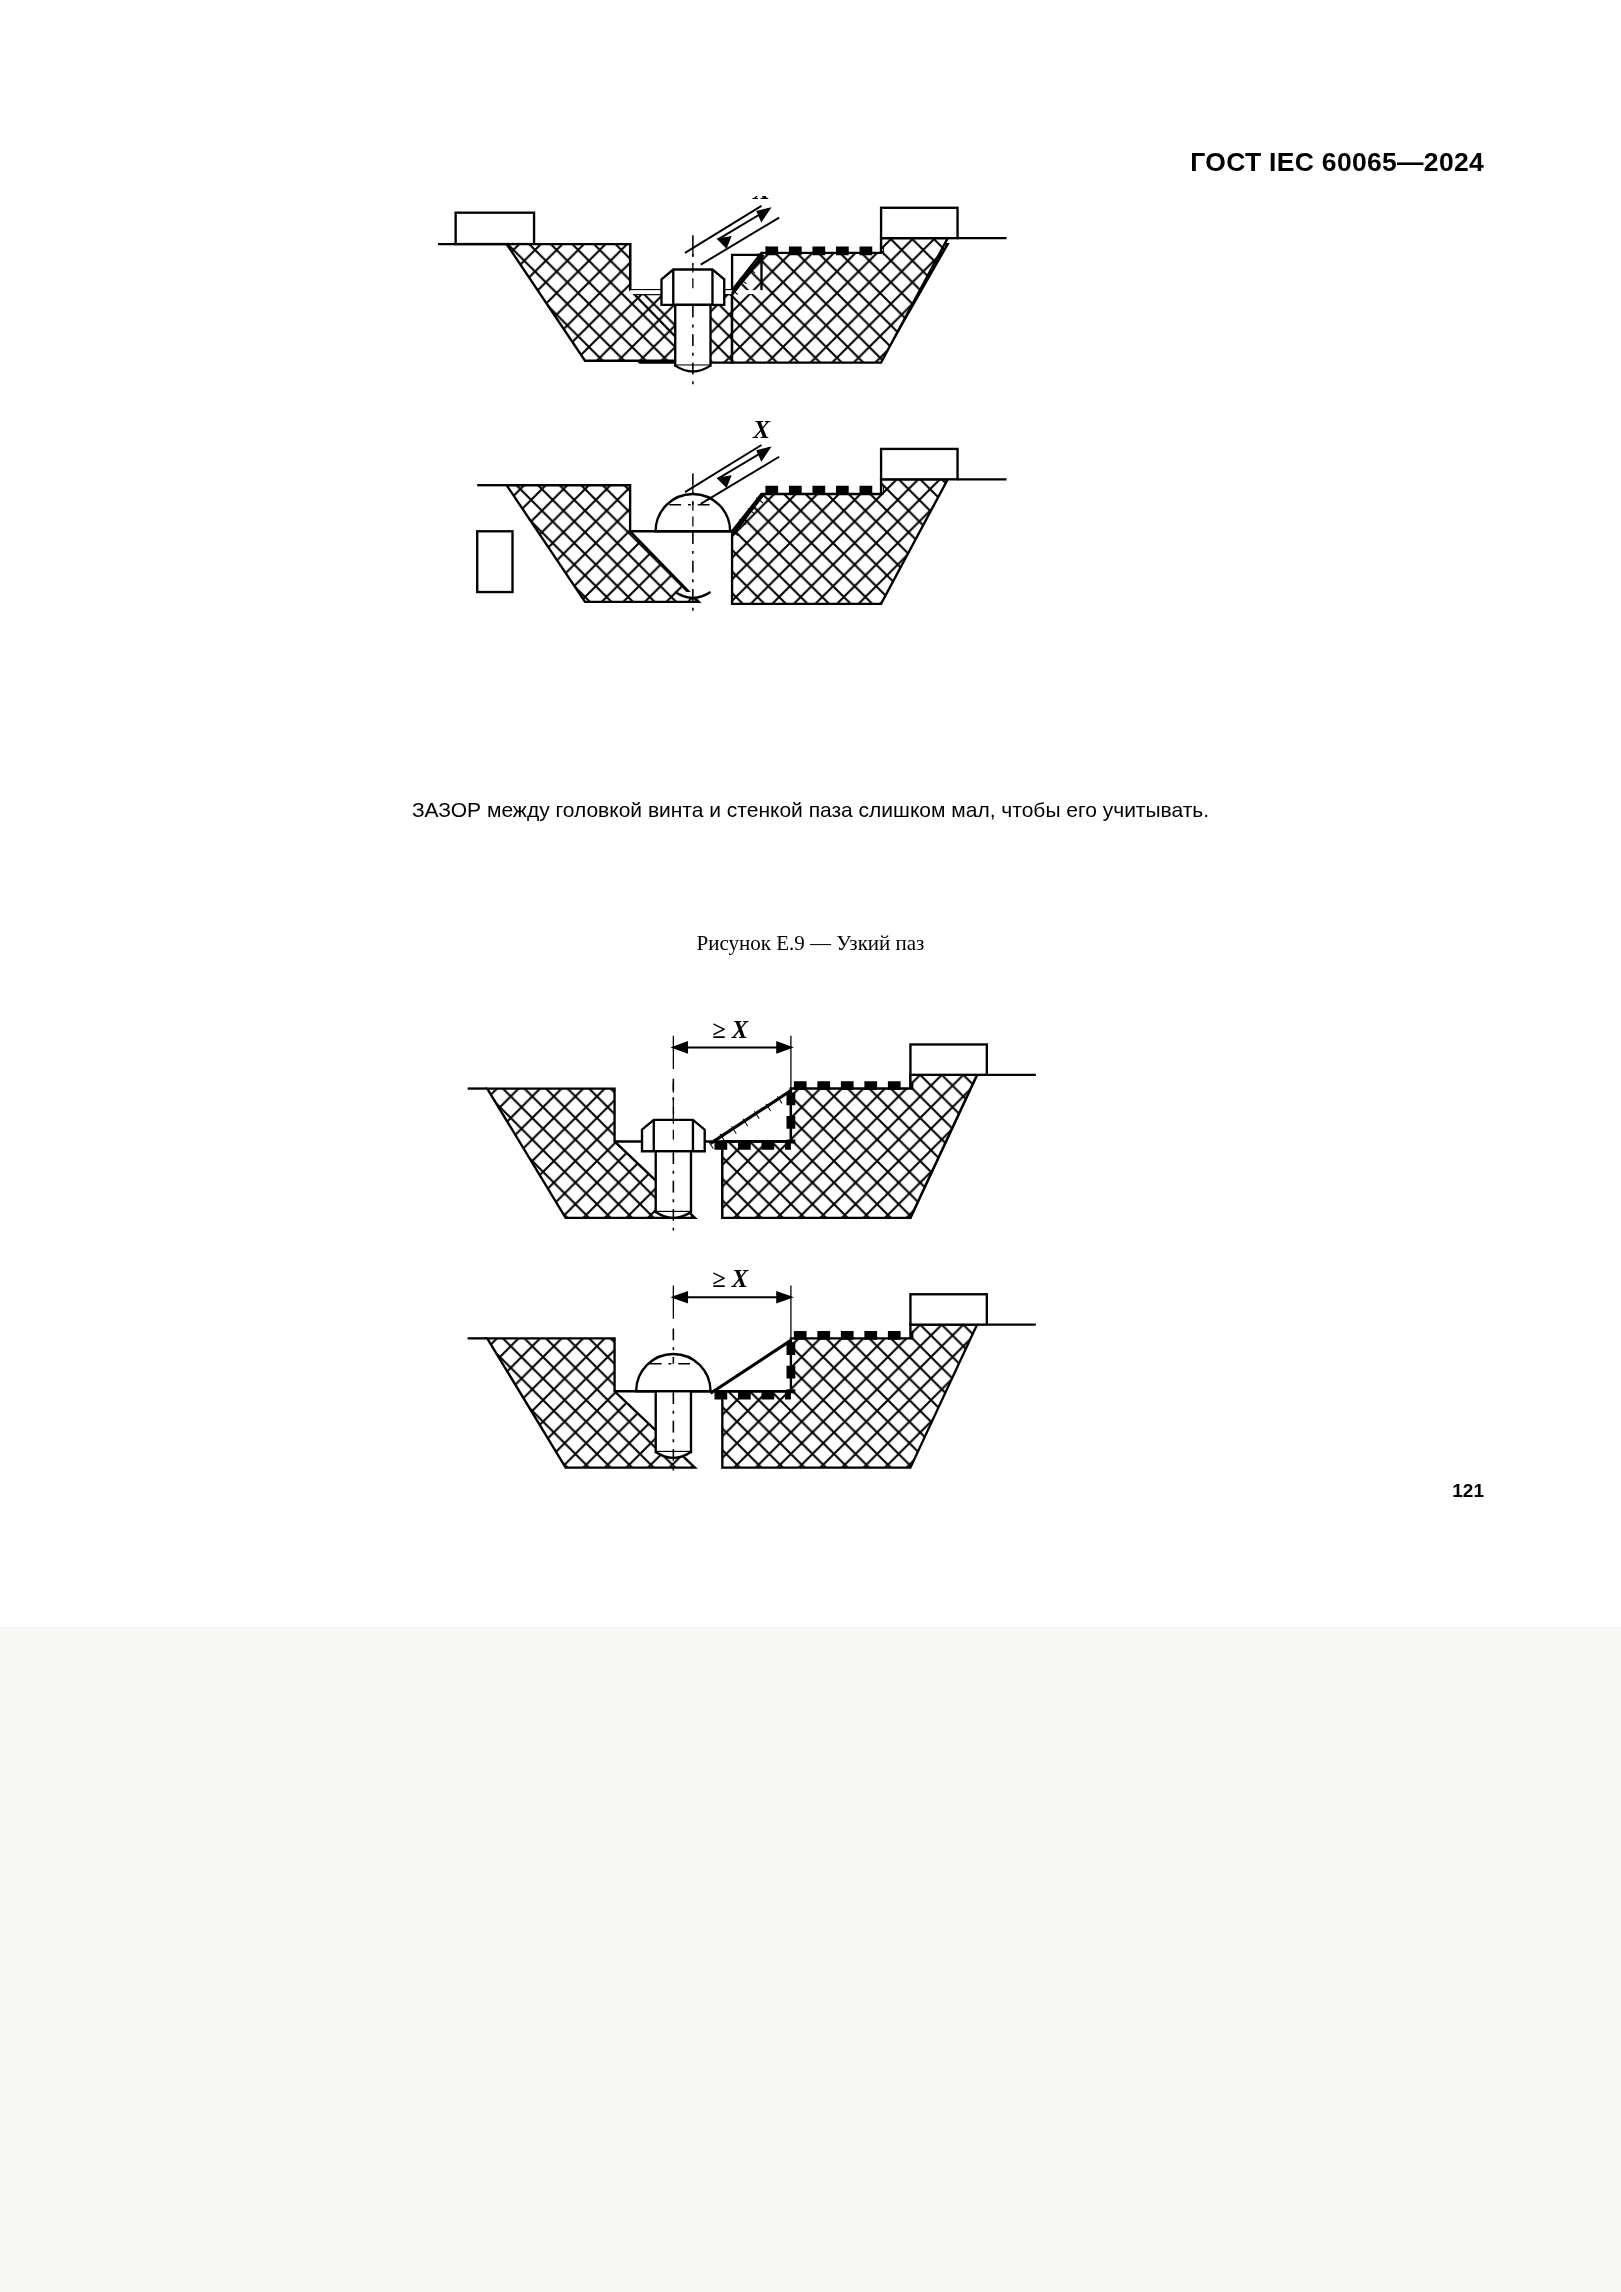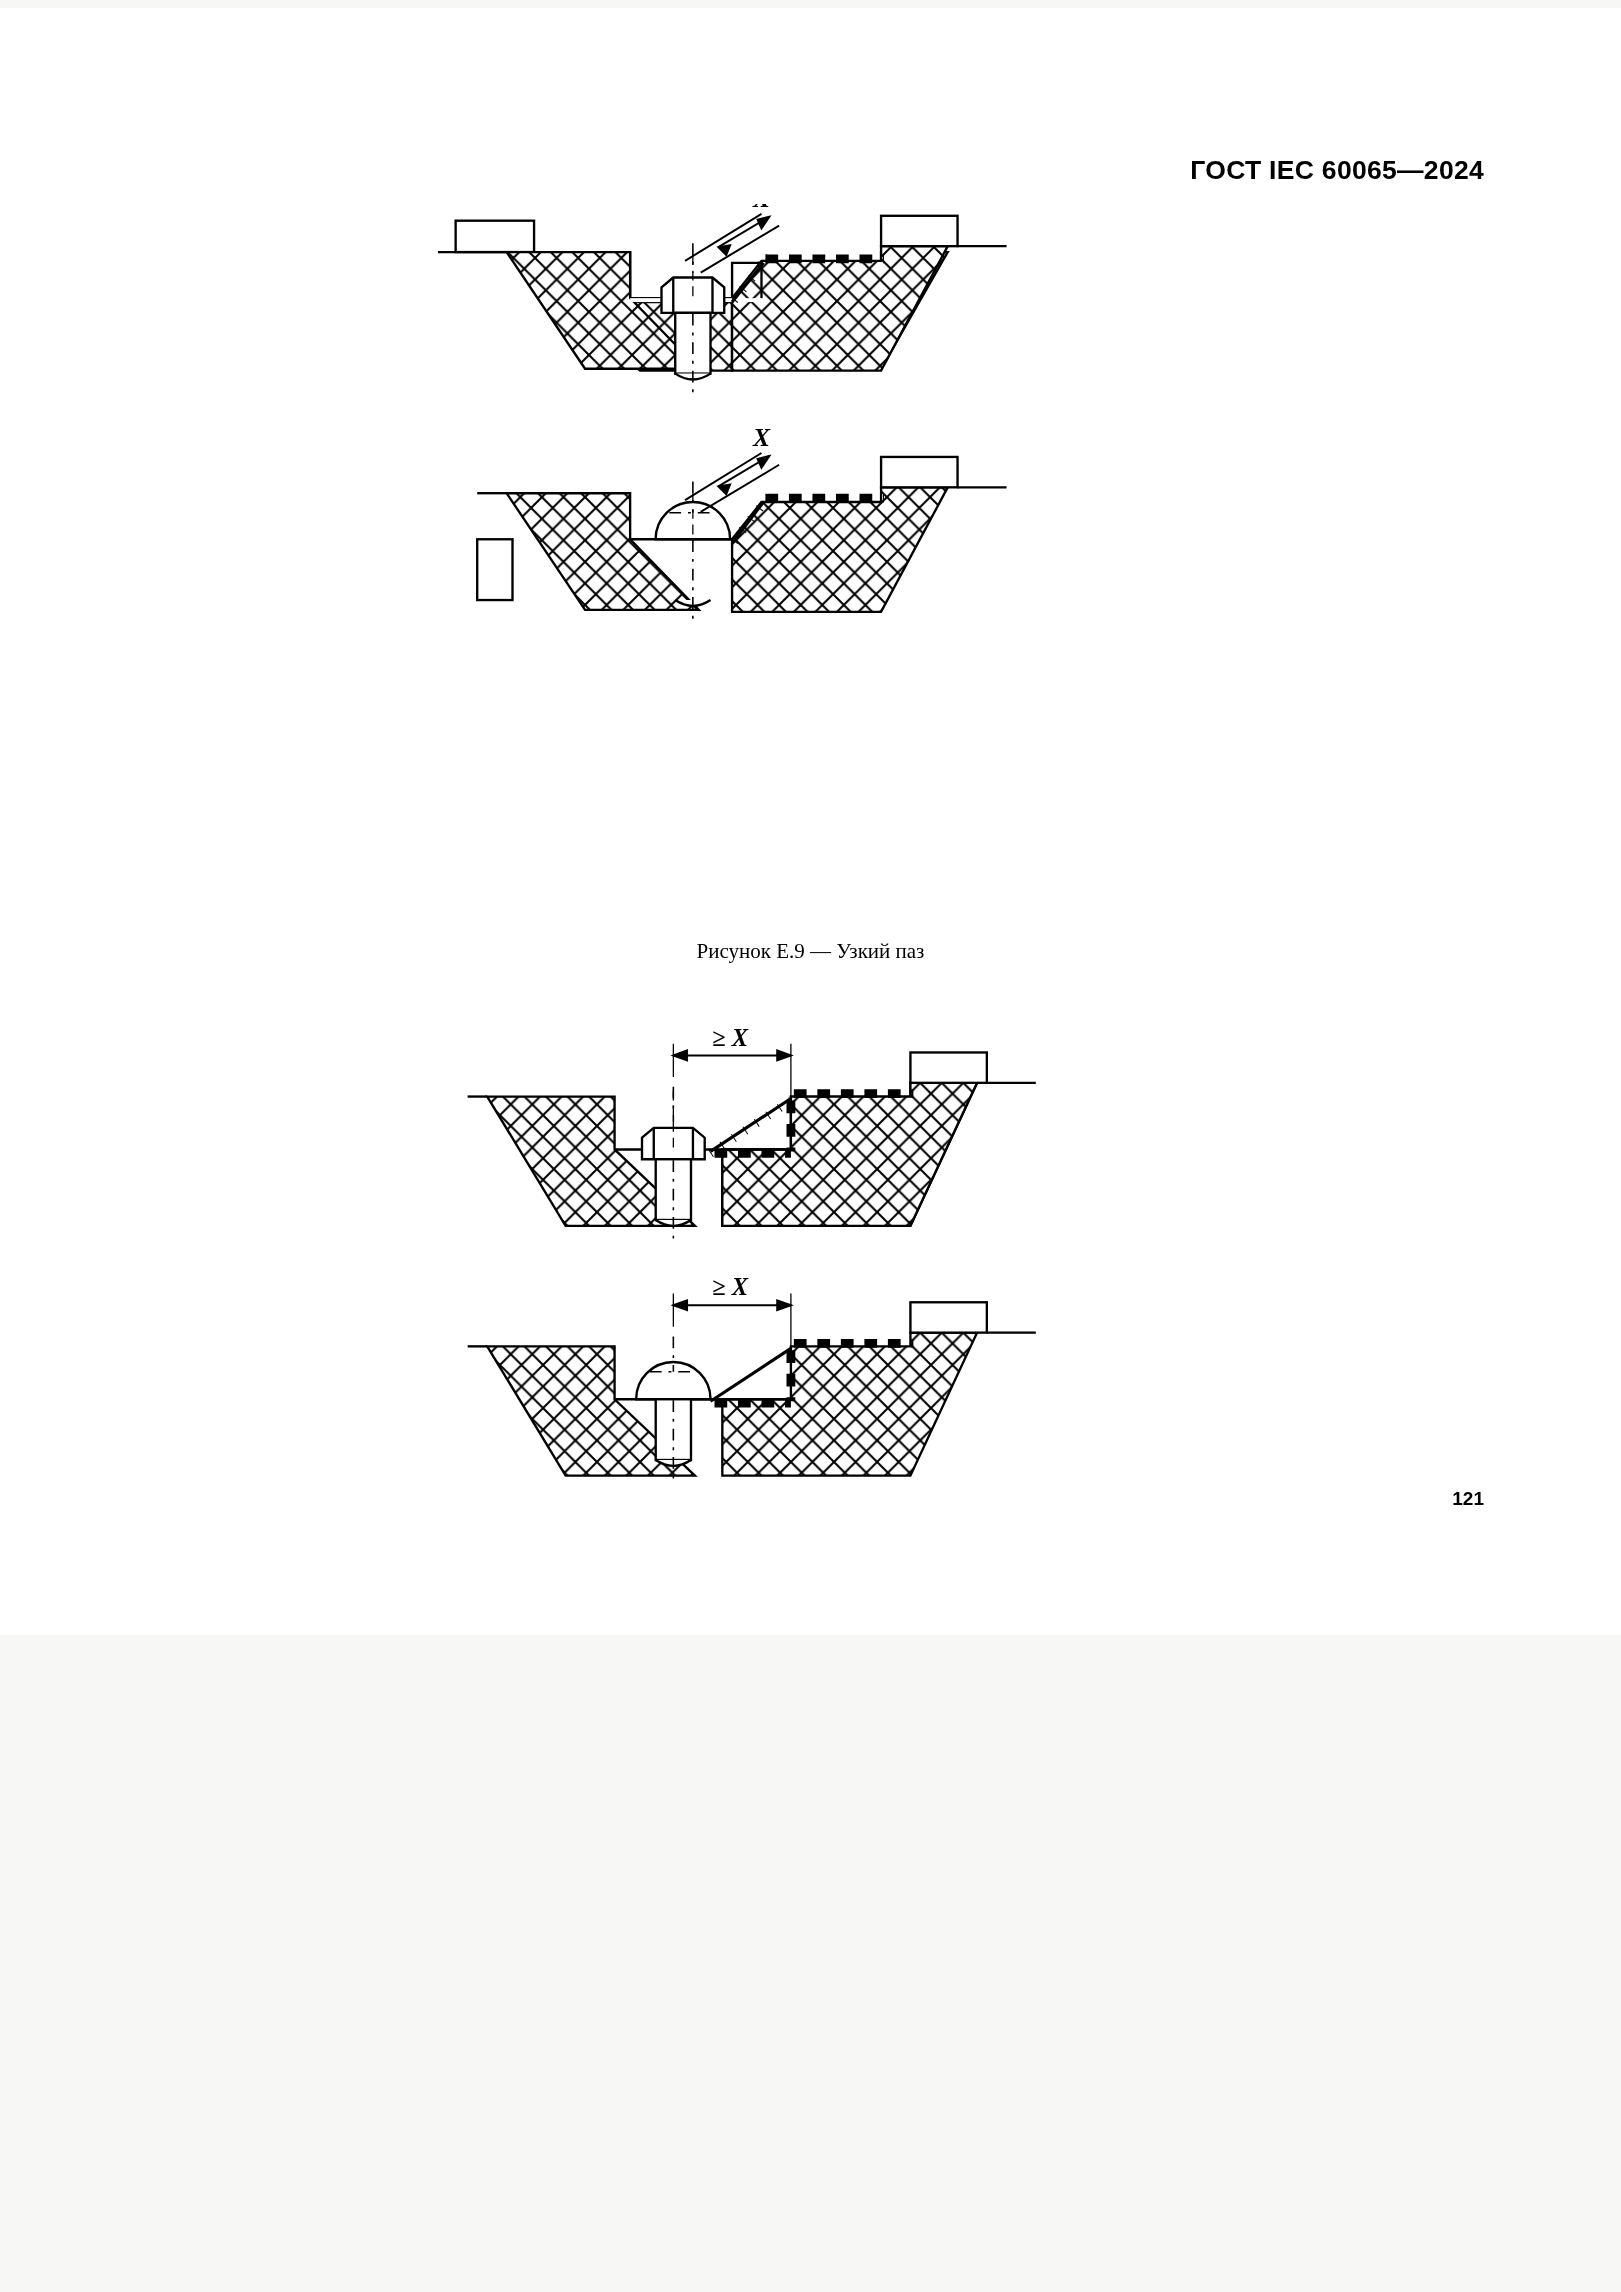--- a/index.html
+++ b/index.html
@@ -5,21 +5,21 @@
   html, body {
     margin: 0;
     padding: 0;
     background: #f7f7f5;
   }
   .page {
     position: relative;
     width: 1621px;
     height: 1627px;
     background: #ffffff;
-    margin: 8px auto;
+    margin: 0 auto;
     font-family: "Liberation Sans", sans-serif;
     color: #000;
     overflow: hidden;
   }
   .header {
     position: absolute;
     top: 147px;
     right: 137px;
     font-size: 26.5px;
     font-weight: bold;
@@ -152,20 +152,21 @@
         <g stroke="#000" stroke-width="2" fill="#000">
           <line x1="246" y1="33" x2="298" y2="2"></line>
           <polygon points="246,33 258,31 254,41"></polygon>
           <polygon points="298,2 286,5 290,14"></polygon>
         </g>
         <text x="290" y="-8" font-family="Liberation Serif, serif" font-size="26" font-style="italic" font-weight="bold" text-anchor="middle">X</text>
       </g>
     </svg>
   </div>
 
+  <div class="caption" style="top:794px;">ЗАЗОР между головкой винта и стенкой паза слишком мал, чтобы его учитывать.</div>
   <div class="fig-title" style="top:931px;font-family:Liberation Serif, serif;">Рисунок E.9 — Узкий паз</div>
 
   <div class="drawing-wrap" style="top:1019px;">
     <svg width="745" height="529" viewBox="0 0 760 540">
       <defs>
         <pattern id="hatchB" width="22" height="22" patternUnits="userSpaceOnUse">
           <rect width="22" height="22" fill="#ffffff"></rect>
           <path d="M0,0 L22,22 M22,0 L0,22" stroke="#000" stroke-width="2.1"></path>
         </pattern>
       </defs>

